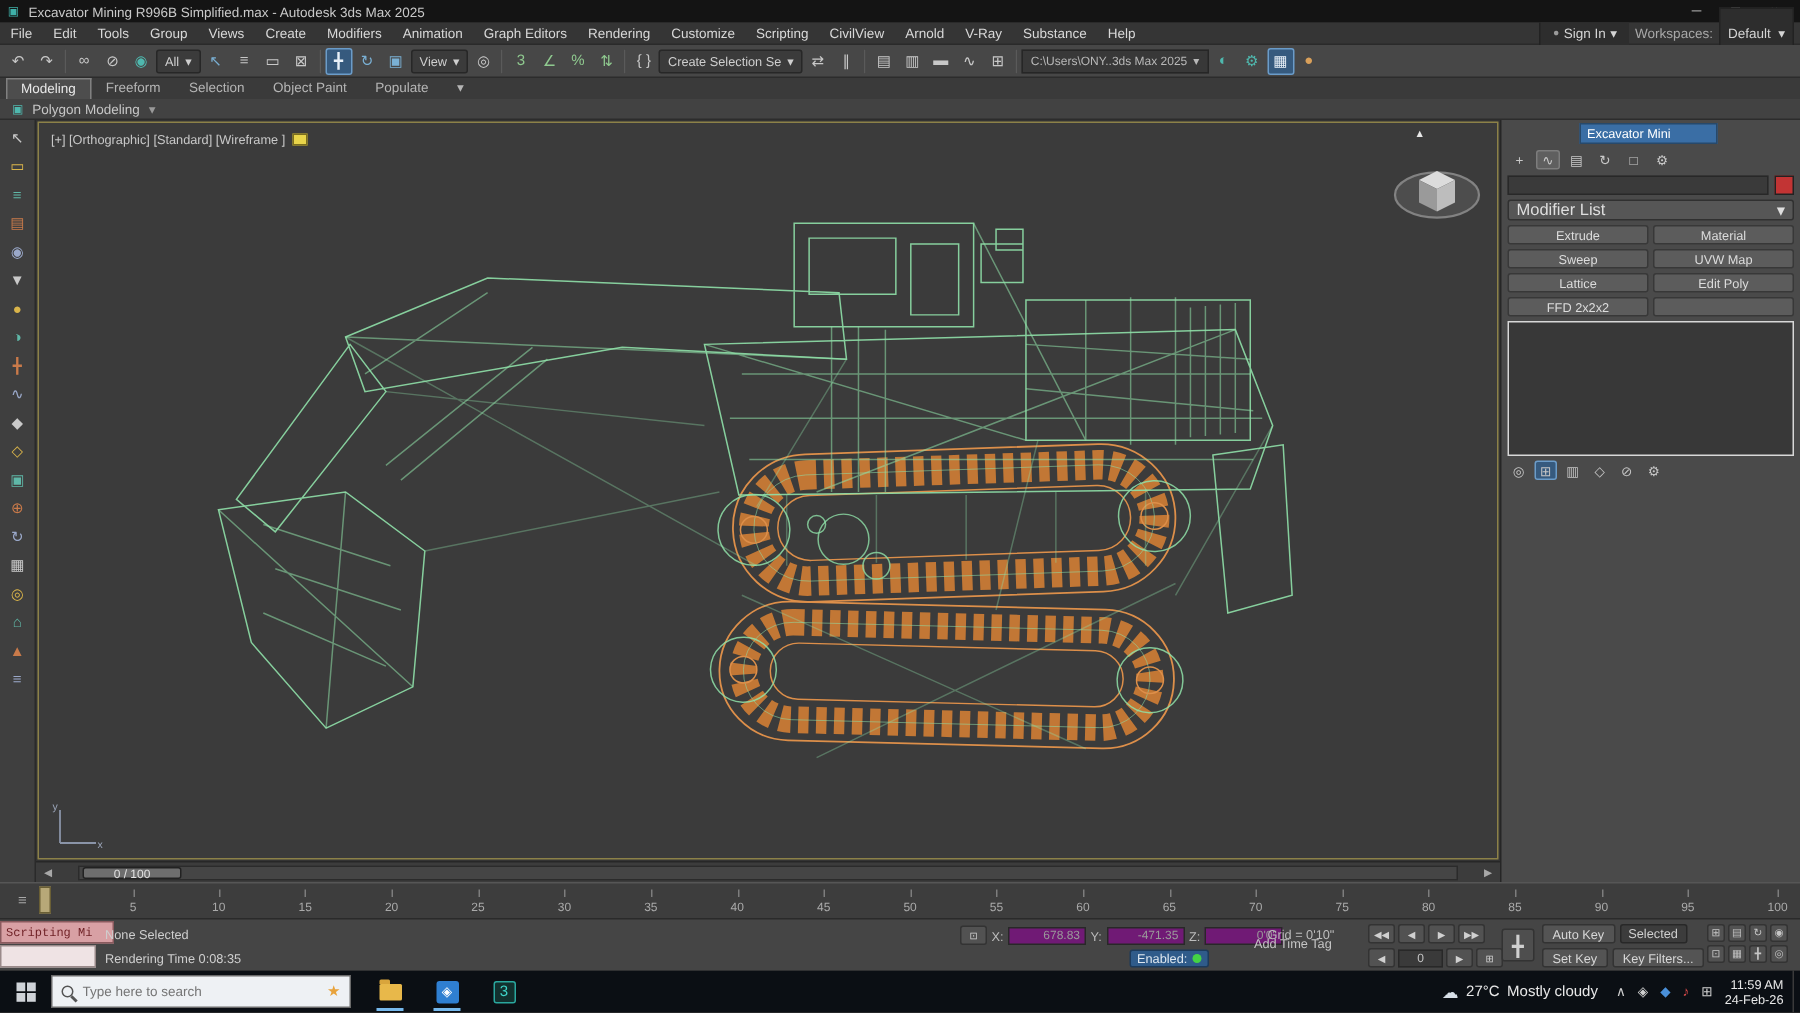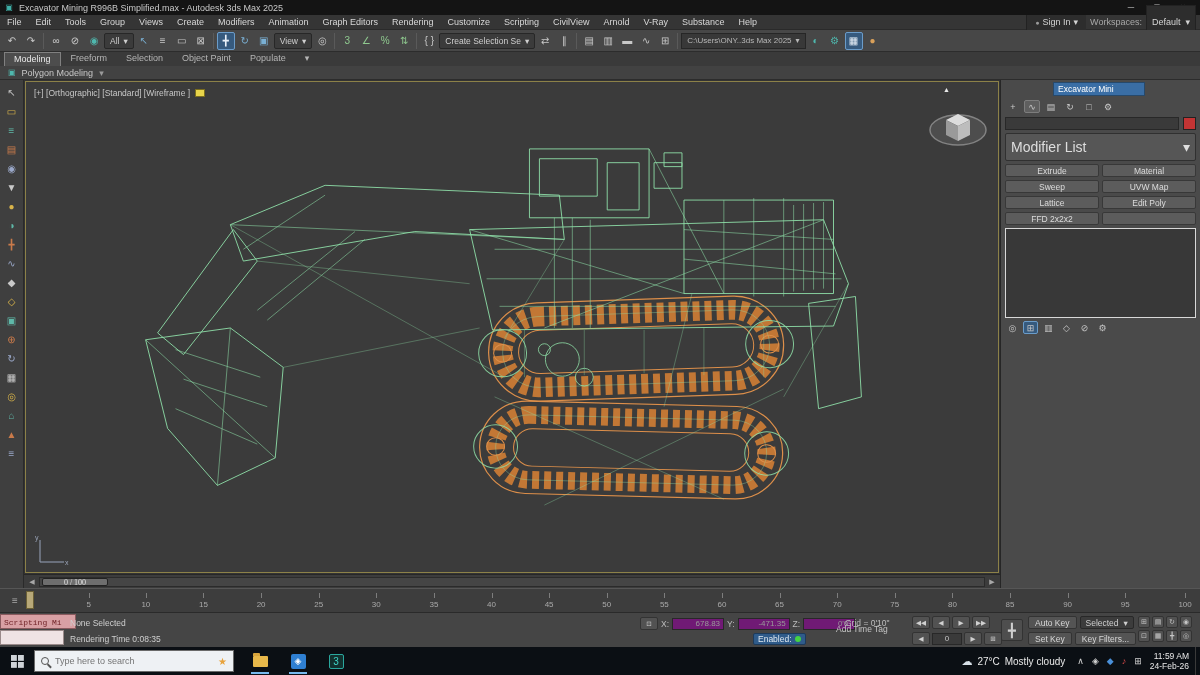--- a/index.html
+++ b/index.html
@@ -52,36 +52,36 @@
   .vpcol{flex:1;display:flex;flex-direction:column;min-width:0;background:#333;}
   .viewport{position:relative;flex:1;background:#3b3b3b;border:1px solid #8c8148;margin:1px;overflow:hidden;}
   .vplabel{position:absolute;left:8px;top:6px;font-size:8.5px;color:#c8c8c8;display:flex;align-items:center;gap:5px;z-index:3;}
   .vpswatch{width:10px;height:8px;background:#e8d44a;display:inline-block;border:1px solid #7a6d1e;}
   .scene{position:absolute;inset:0;width:100%;height:100%;}
   .viewcube{position:absolute;right:8px;top:14px;z-index:3;}
   .homearrow{position:absolute;right:48px;top:4px;color:#e8e8e8;font-size:7px;z-index:3;}
   .axisgizmo{position:absolute;left:6px;bottom:4px;z-index:3;}
 
   
-  .timeslider{height:14px;background:#3c3c3c;border-top:1px solid #272727;display:flex;align-items:center;padding:0 3px;gap:2px;flex:0 0 auto;font-family:Liberation Serif, serif;}
+  .timeslider{height:14px;background:#3c3c3c;border-top:1px solid #272727;display:flex;align-items:center;padding:0 3px;gap:15px;flex:0 0 auto;}
   .tsbtn{width:10px;text-align:center;color:#a8a8a8;font-size:7px;}
   .tstrack{flex:1;height:10px;background:#454545;border:1px solid #2b2b2b;position:relative;}
   .tshandle{position:absolute;left:2px;top:0;height:8px;min-width:66px;background:#6e6e6e;border:1px solid #222;border-radius:2px;color:#e2e2e2;font-size:8px;line-height:8px;text-align:center;padding:0 6px;}
 
   
   .rpanel{width:200px;background:#4a4a4a;border-left:1px solid #262626;display:flex;flex-direction:column;padding:2px 4px;gap:3px;}
   .namerow{display:flex;align-items:center;gap:4px;}
   .namefield{flex:0 0 auto;background:#3a6ea5;color:#fff;font-size:8.5px;padding:1px 4px;border:1px solid #27496b;min-width:92px;margin-left:48px;}
   .cptabs{display:flex;gap:3px;padding:1px 0;}
   .cptab{width:16px;height:13px;display:flex;align-items:center;justify-content:center;color:#c9c9c9;font-size:9px;border-radius:2px;}
   .cptab.active{background:#5f5f5f;border:1px solid #7d7d7d;}
   .colorrow{display:flex;align-items:center;gap:4px;}
   .objfield{flex:1;height:13px;background:#3a3a3a;border:1px solid #282828;}
   .colorswatch{width:13px;height:13px;background:#c23434;border:1px solid #222;}
-  .modlist{height:28px;background:#565656;border:1px solid #303030;border-radius:2px;display:flex;align-items:center;justify-content:space-between;padding:0 5px;font-size:14px;color:#dedede;}
+  .modlist{height:14px;background:#565656;border:1px solid #303030;border-radius:2px;display:flex;align-items:center;justify-content:space-between;padding:0 5px;font-size:11px;color:#dedede;}
   .modbtns{display:grid;grid-template-columns:1fr 1fr;gap:3px;}
   .modbtns .mb{height:13px;background:#5c5c5c;border:1px solid #383838;border-radius:2px;color:#dcdcdc;font-size:8.5px;display:flex;align-items:center;justify-content:center;white-space:nowrap;overflow:hidden;}
   .stackbox{height:90px;background:#383838;border:1px solid #d8d8d8;}
   .stacktools{display:flex;gap:3px;}
   .stacktools .st{width:15px;height:13px;display:flex;align-items:center;justify-content:center;color:#c5c5c5;font-size:9px;border-radius:2px;}
   .stacktools .st.active{background:#365a7e;border:1px solid #6b9cc9;}
   .rpanel .fill{flex:1;}
 
   
   .ruler{height:24px;background:#3d3d3d;border-top:1px solid #565656;display:flex;align-items:stretch;padding:0 6px 0 4px;flex:0 0 auto;}
@@ -105,21 +105,21 @@
   .endot{width:6px;height:6px;border-radius:50%;background:#44d344;display:inline-block;}
   .addtag{position:absolute;left:836px;top:11px;color:#c5c5c5;white-space:nowrap;}
   .pbrow{position:absolute;left:912px;top:3px;display:flex;gap:2px;}
   .pb{width:18px;height:13px;background:#525252;border:1px solid #333;border-radius:2px;color:#d0d0d0;font-size:6.5px;display:flex;align-items:center;justify-content:center;}
   .frrow{position:absolute;left:912px;top:19px;display:flex;gap:2px;align-items:center;}
   .frfld{width:30px;height:12px;background:#3a3a3a;border:1px solid #282828;color:#c5c5c5;font-size:8px;display:flex;align-items:center;justify-content:center;}
   .handico{position:absolute;left:1001px;top:6px;width:22px;height:22px;background:#4e4e4e;border:1px solid #333;border-radius:2px;color:#cfcfcf;font-size:13px;display:flex;align-items:center;justify-content:center;}
   .keyrow1{position:absolute;left:1028px;top:3px;display:flex;gap:3px;}
   .keyrow2{position:absolute;left:1028px;top:19px;display:flex;gap:3px;text-align:center;}
   .kbtn{height:13px;background:#545454;border:1px solid #333;border-radius:2px;color:#d8d8d8;display:flex;align-items:center;justify-content:center;padding:0 6px;white-space:nowrap;}
-  .kdd{height:13px;background:#3c3c3c;border:1px solid #282828;border-radius:2px;color:#cfcfcf;display:flex;align-items:center;gap:5px;padding:0 5px;white-space:nowrap;}
+  .kdd{height:13px;background:#3c3c3c;border:1px solid #282828;border-radius:2px;color:#cfcfcf;display:flex;align-items:center;gap:5px;padding:0 5px;white-space:nowrap;flex-direction:column;}
   .miniicons{position:absolute;left:1138px;top:3px;width:60px;display:flex;flex-wrap:wrap;gap:2px;}
   .miniicons .mn{width:12px;height:12px;background:#525252;border:1px solid #333;color:#c5c5c5;font-size:7px;display:flex;align-items:center;justify-content:center;border-radius:2px;}
 
   
   .taskbar{height:28px;background:#0b0f14;display:flex;align-items:center;flex:0 0 auto;color:#e8e8e8;}
   .startbtn{width:34px;height:28px;display:flex;align-items:center;justify-content:center;}
   .winlogo{width:13px;height:13px;background:
      linear-gradient(#cfd3d8,#cfd3d8) 0 0/45% 45% no-repeat,
      linear-gradient(#cfd3d8,#cfd3d8) 100% 0/45% 45% no-repeat,
      linear-gradient(#cfd3d8,#cfd3d8) 0 100%/45% 45% no-repeat,

